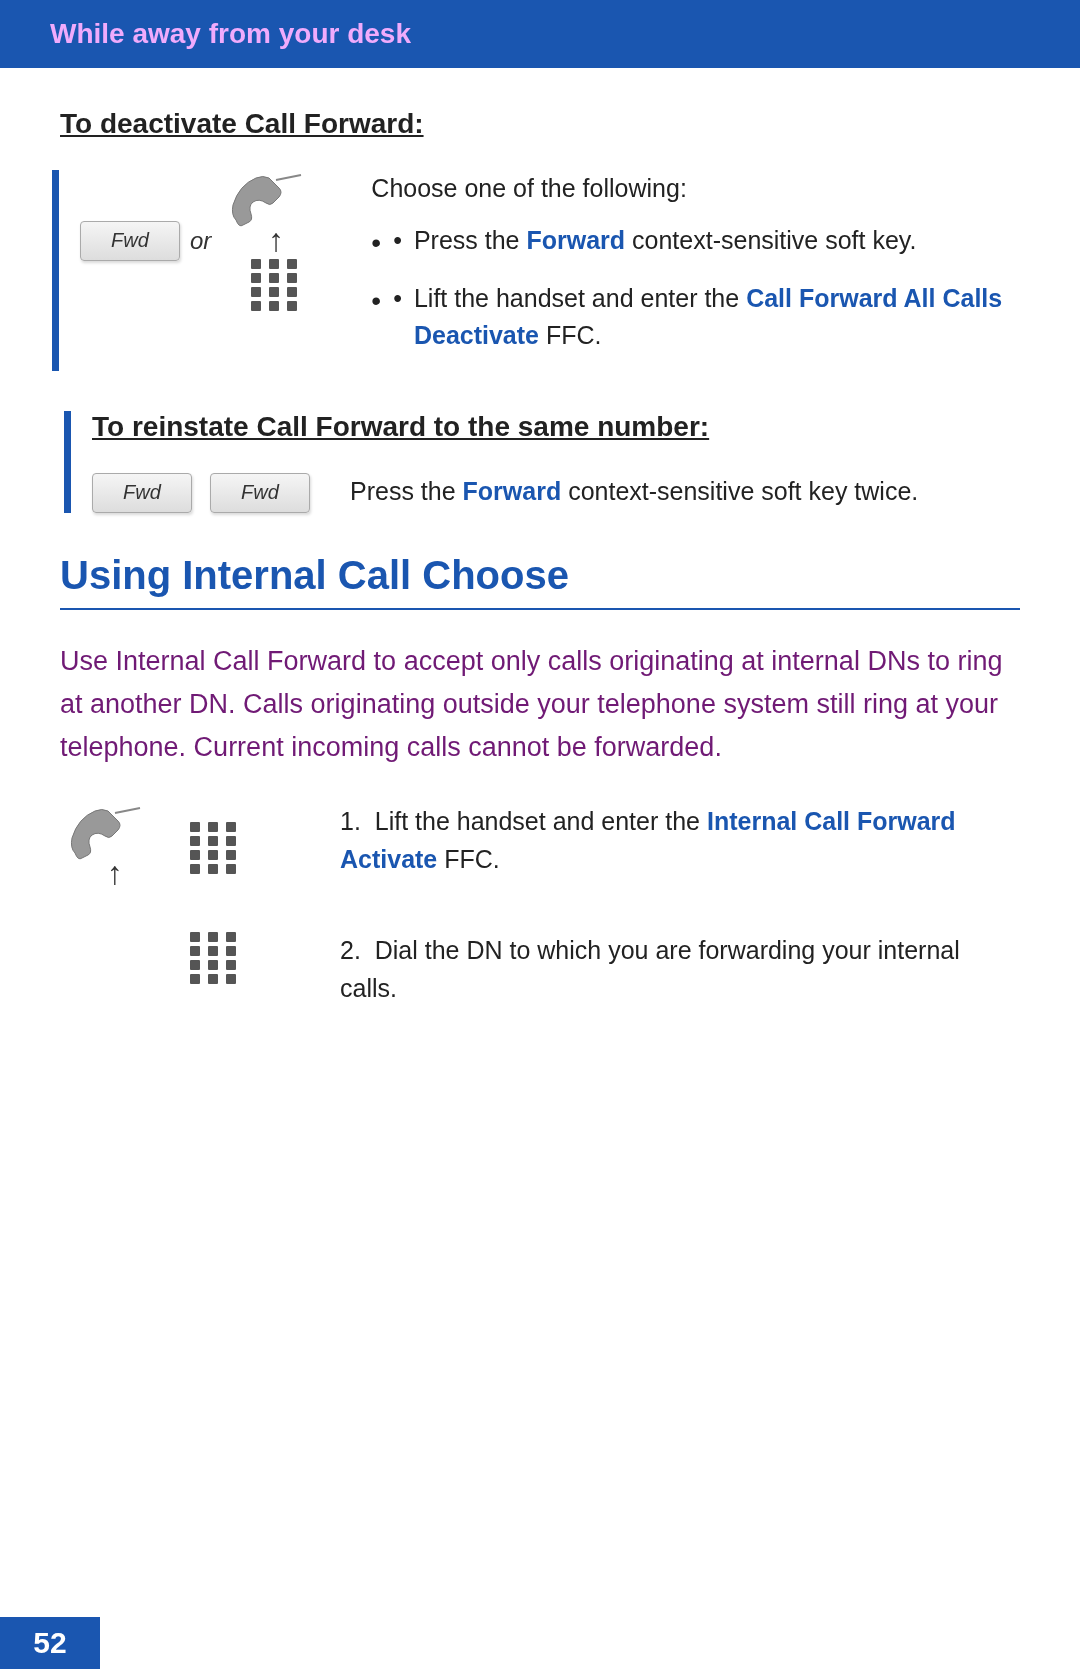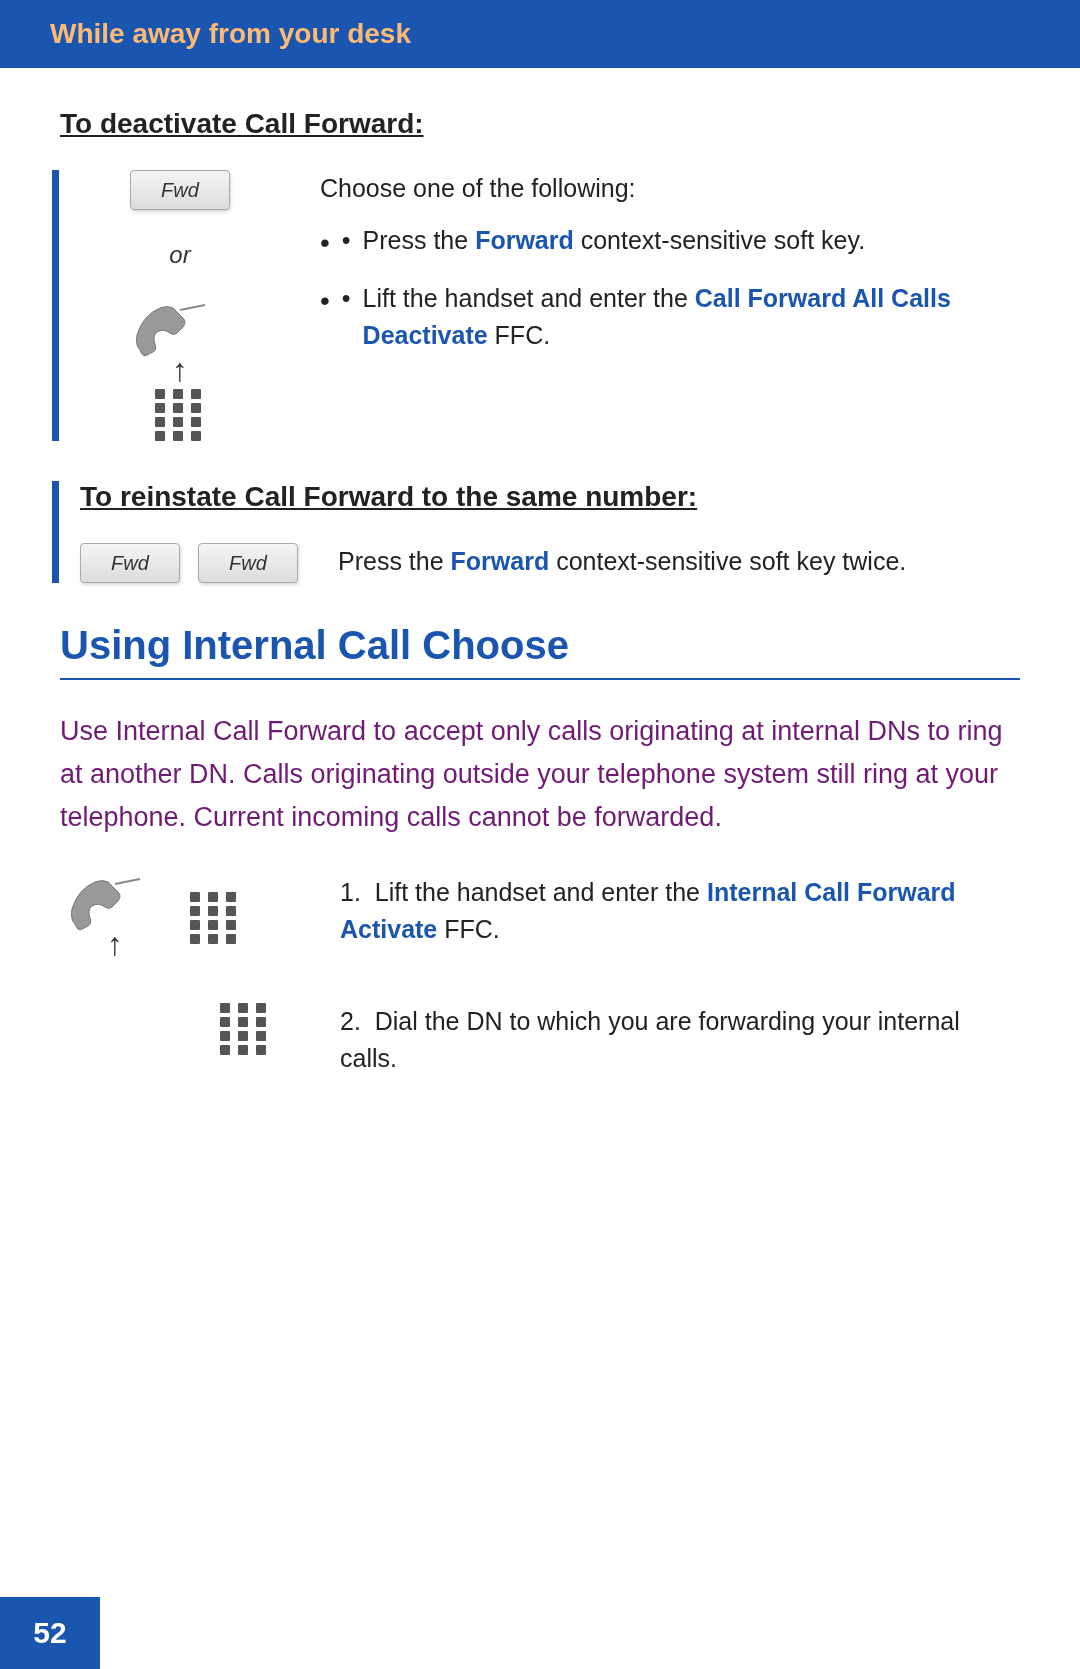--- a/index.html
+++ b/index.html
@@ -13,21 +13,21 @@
       position: relative;
     }
 
     
     .header-bar {
       background: #1a56b0;
       padding: 18px 40px 18px 50px;
       margin-bottom: 40px;
     }
     .header-bar span {
-      color: #fdba74;
+      color: #f0abfc;
       font-size: 28px;
       font-weight: bold;
     }
 
     
     .content {
       padding: 0 60px 0 60px;
     }
 
     
@@ -43,21 +43,21 @@
     .instruction-block {
       display: flex;
       align-items: flex-start;
       margin-bottom: 40px;
       gap: 40px;
     }
 
     .illustration {
       flex-shrink: 0;
       display: flex;
-      flex-direction: column;
+      flex-direction: row;
       align-items: center;
       gap: 10px;
       min-width: 200px;
     }
 
     
     .fwd-button {
       border: 1.5px solid #aaa;
       background: linear-gradient(180deg, #f5f5f5 0%, #ddd 100%);
       border-radius: 4px;
@@ -149,21 +149,21 @@
       margin-bottom: 34px;
     }
 
     
     .footer {
       position: absolute;
       bottom: 0;
       left: 0;
       background: #1a56b0;
       width: 100px;
-      height: 72px;
+      height: 52px;
       display: flex;
       align-items: center;
       justify-content: center;
     }
     .footer span {
       color: #ffffff;
       font-size: 30px;
       font-weight: bold;
     }
 
@@ -252,21 +252,21 @@
           <span>Press the <span class="blue-bold">Forward</span> context-sensitive soft key.</span>
         </li>
         <li>
           <span>•</span>
           <span>Lift the handset and enter the <span class="blue-bold">Call Forward All Calls Deactivate</span> FFC.</span>
         </li>
       </ul>
     </div>
   </div>
 
-  <div style="margin-bottom: 30px; position: relative; margin-left: 20px;">
+  <div style="margin-bottom: 30px; position: relative; margin-left: 32px;">
     <div class="accent-left" style="position:absolute; left:-28px; top:0; width:7px; height:100%; background:#1a56b0;"></div>
     <div class="section-heading">To reinstate Call Forward to the same number:</div>
 
     <div class="instruction-block">
       <div class="illustration">
         <div class="double-fwd">
           <div class="fwd-button">
             <span>Fwd</span>
           </div>
           <div class="fwd-button">

